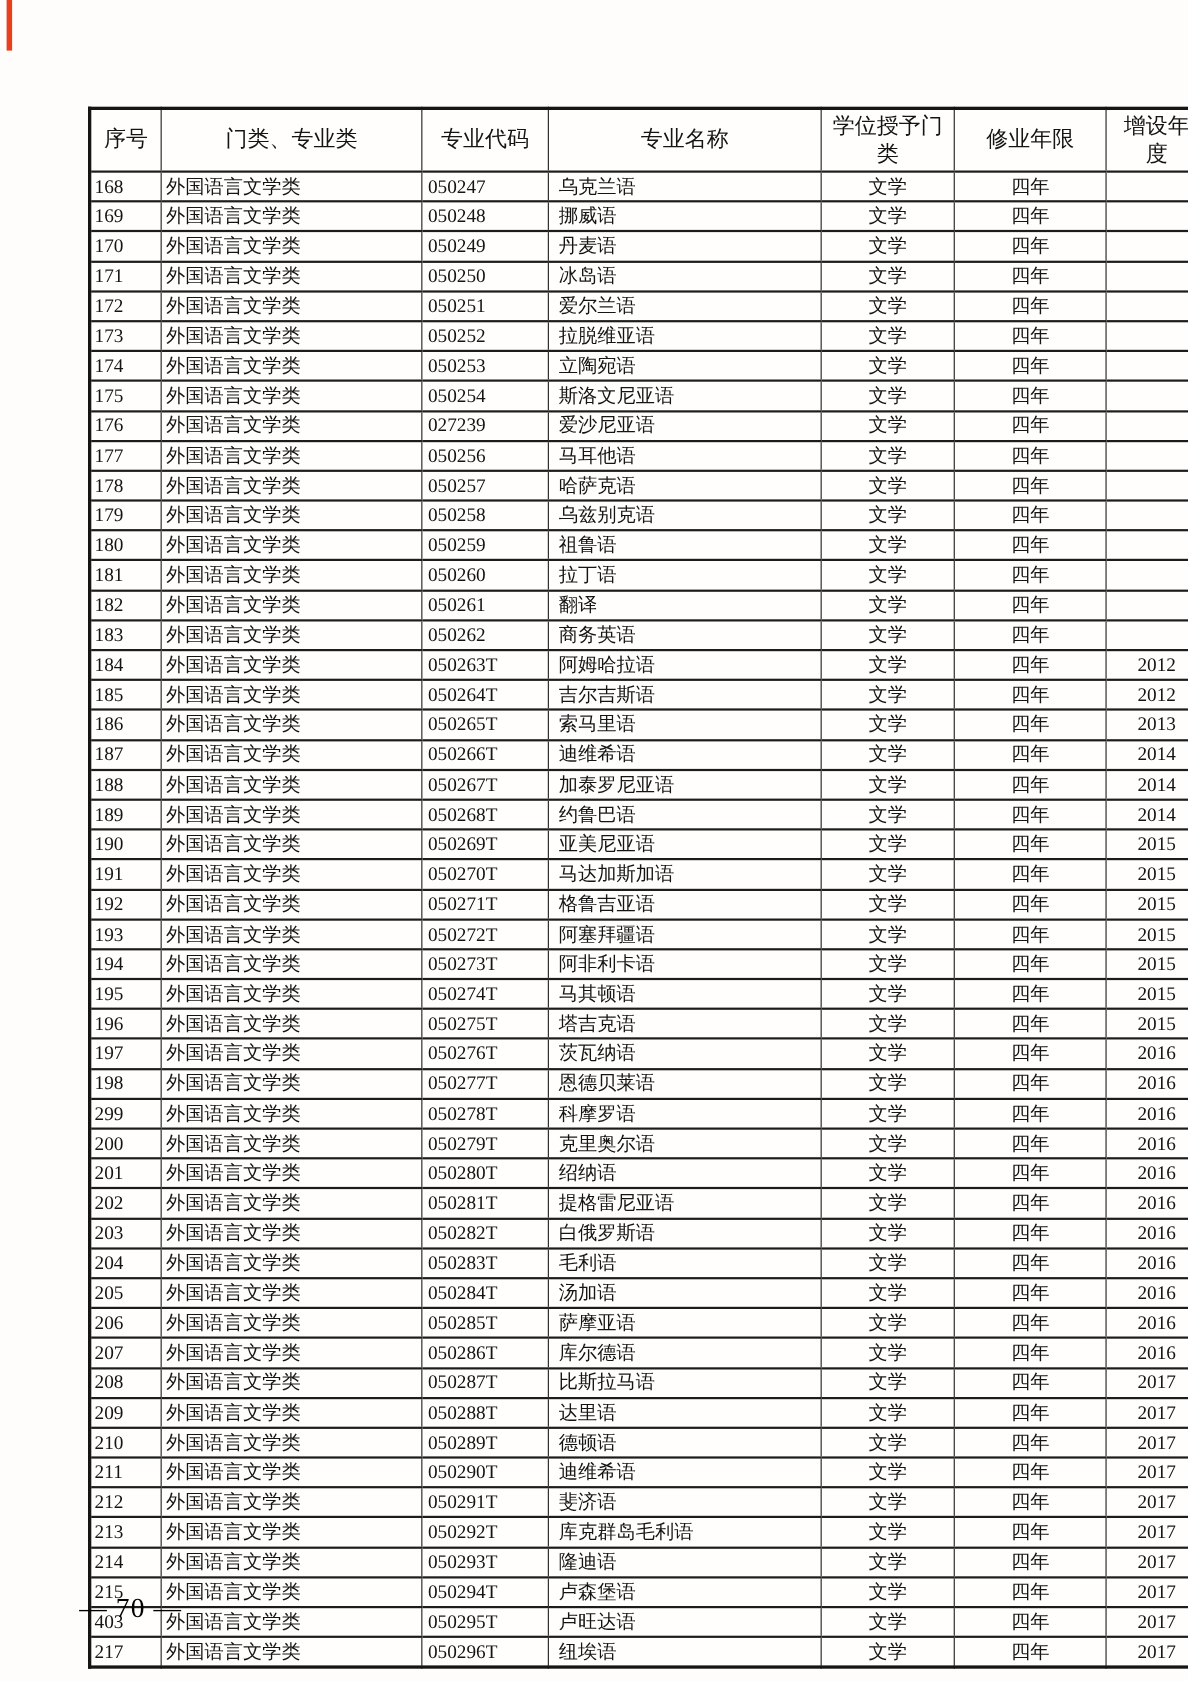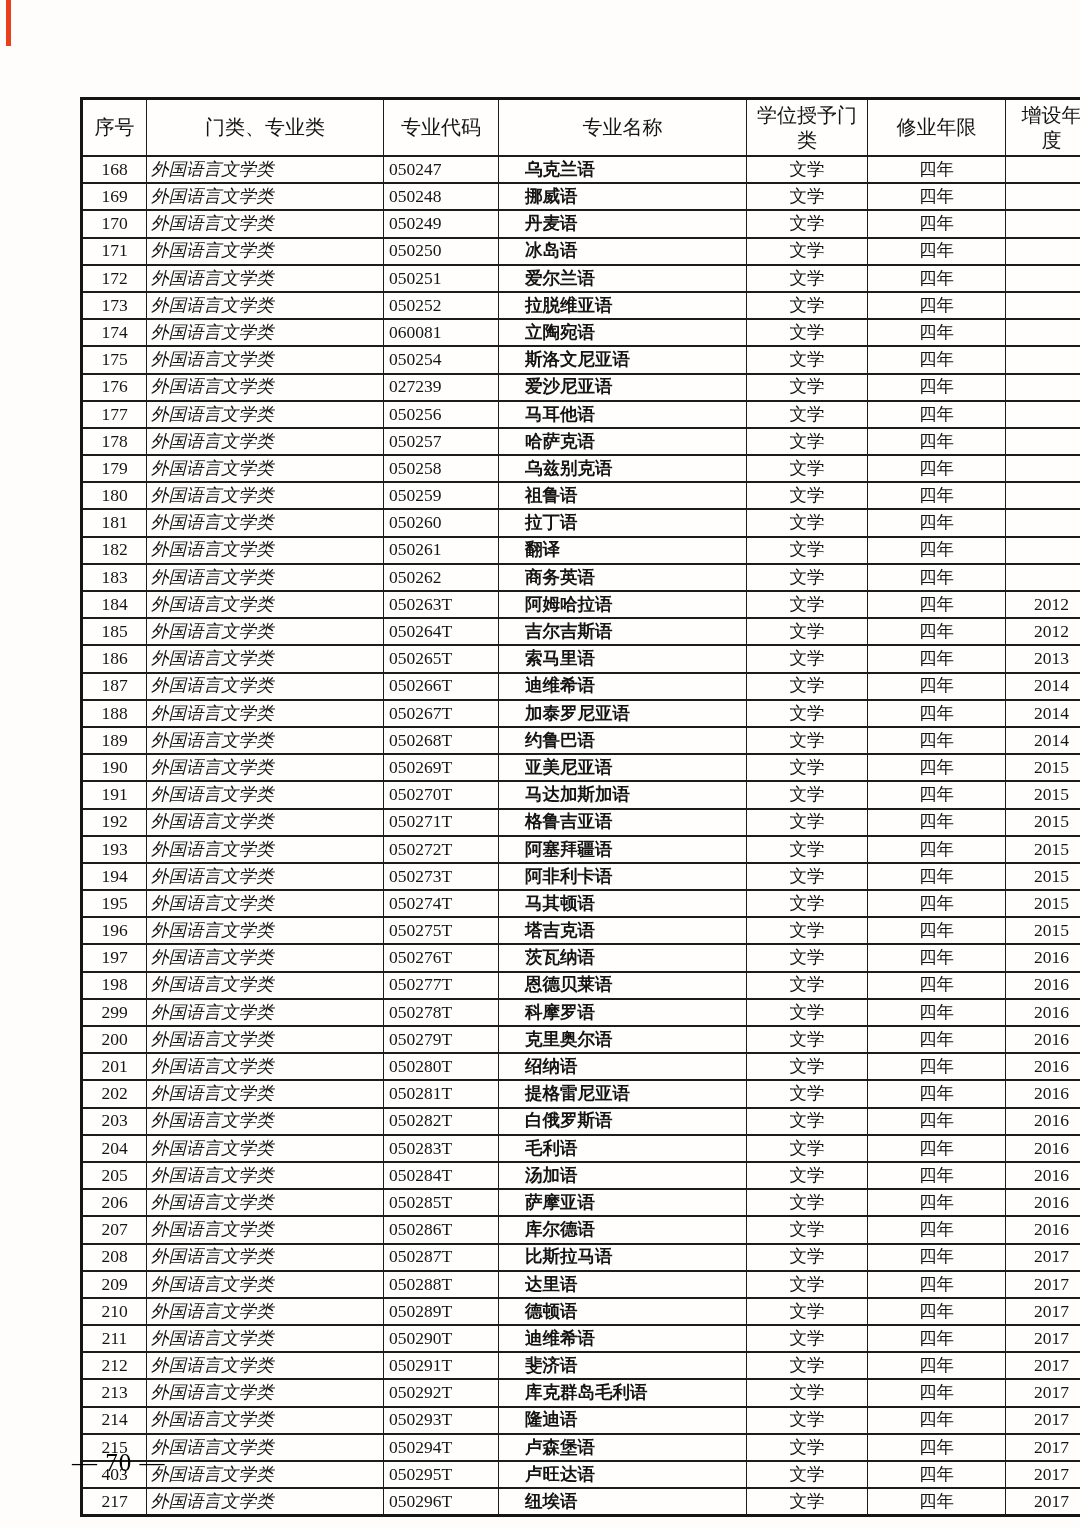--- a/index.html
+++ b/index.html
@@ -40,24 +40,24 @@
     font-size:17.5px;
     line-height:1;
   }
   .col-no{width:51px;}
   .col-category{width:224px;}
   .col-code{width:102px;}
   .col-name{width:235px;}
   .col-degree{width:108px;}
   .col-years{width:125px;}
   .col-year_added{width:79px;}
-  td.col-no{text-align:center;}
-  td.col-category{text-align:left;padding-left:4px;font-style:italic;}
+  td.col-no{}
+  td.col-category{text-align:left;padding-left:4px;}
   td.col-code{text-align:left;padding-left:5px;font-family:Liberation Serif, serif;}
-  td.col-name{text-align:left;padding-left:26px;font-weight:bold;}
+  td.col-name{text-align:left;padding-left:9px;}
   td.col-degree,td.col-years,td.col-year_added{text-align:center;}
   .page-footer{
     position:absolute;left:72px;top:1449px;
     font-size:25px;letter-spacing:1px;
     color:#000000;
   }
 </style>
 </head>
 <body>
 
@@ -126,21 +126,21 @@
         <td class="col-category">外国语言文学类</td>
         <td class="col-code">050252</td>
         <td class="col-name">拉脱维亚语</td>
         <td class="col-degree">文学</td>
         <td class="col-years">四年</td>
         <td class="col-year_added"></td>
       </tr>
       <tr>
         <td class="col-no">174</td>
         <td class="col-category">外国语言文学类</td>
-        <td class="col-code">060081</td>
+        <td class="col-code">050253</td>
         <td class="col-name">立陶宛语</td>
         <td class="col-degree">文学</td>
         <td class="col-years">四年</td>
         <td class="col-year_added"></td>
       </tr>
       <tr>
         <td class="col-no">175</td>
         <td class="col-category">外国语言文学类</td>
         <td class="col-code">050254</td>
         <td class="col-name">斯洛文尼亚语</td>

